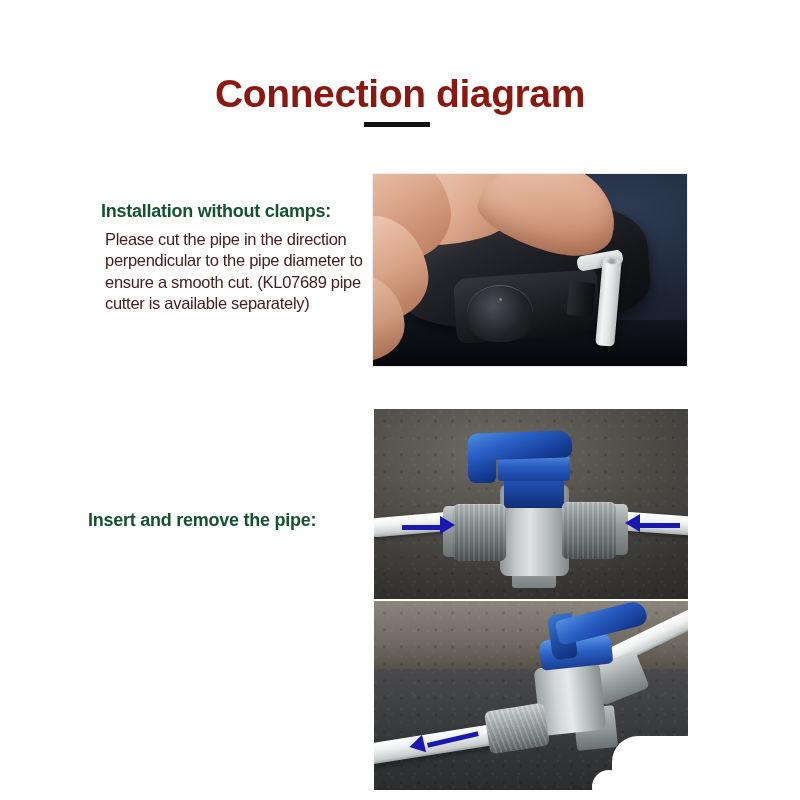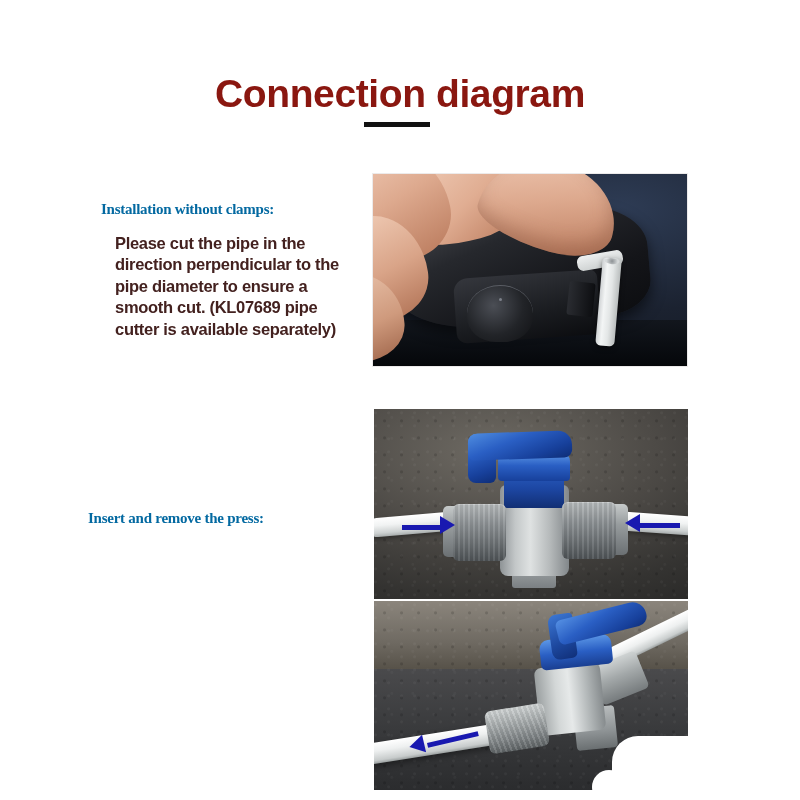--- a/index.html
+++ b/index.html
@@ -54,34 +54,33 @@
     left: 101px;
     top: 200px;
     width: 268px;
   }
   .block-insert {
     left: 88px;
     top: 509px;
     width: 275px;
   }
   .block-heading {
-    font-size: 15px;
+    font-size: 18px;
     font-weight: 700;
-    color: #0369a1;
+    color: #14532d;
     line-height: 1.26;
     letter-spacing: -0.25px;
     margin: 0 0 6px 0;
-    font-family: Liberation Serif, serif;
   }
   .block-body {
     font-size: 16.5px;
-    font-weight: 700;
+    font-weight: 400;
     line-height: 1.30;
     letter-spacing: -0.3px;
-    margin: 14px;
+    margin: 4px;
   }
   .block-install .block-body { color: #43211f; }
   .block-insert  .block-body { color: #111111; }
 
   
   .photo {
     position: absolute;
     overflow: hidden;
     background: #2b2f38;
   }
@@ -457,21 +456,21 @@
     <div class="p1-tubecut"></div>
     <div class="p1-tube"></div>
     <div class="p1-palm"></div>
     <div class="p1-finger p1-f1"></div>
     <div class="p1-finger p1-f2"></div>
     <div class="p1-finger p1-f3"></div>
     <div class="p1-finger p1-thumb"></div>
   </div>
 
   <div class="text-block block-insert">
-    <p class="block-heading">Insert and remove the press:</p>
+    <p class="block-heading">Insert and remove the pipe:</p>
   </div>
 
   <div class="photo photo-insert">
     <div class="p2-bg"></div>
     <div class="p2-grain"></div>
 
     <div class="tube-h p2-tube-l"></div>
     <div class="tube-h p2-tube-r"></div>
 
     <div class="p2-foot"></div>

